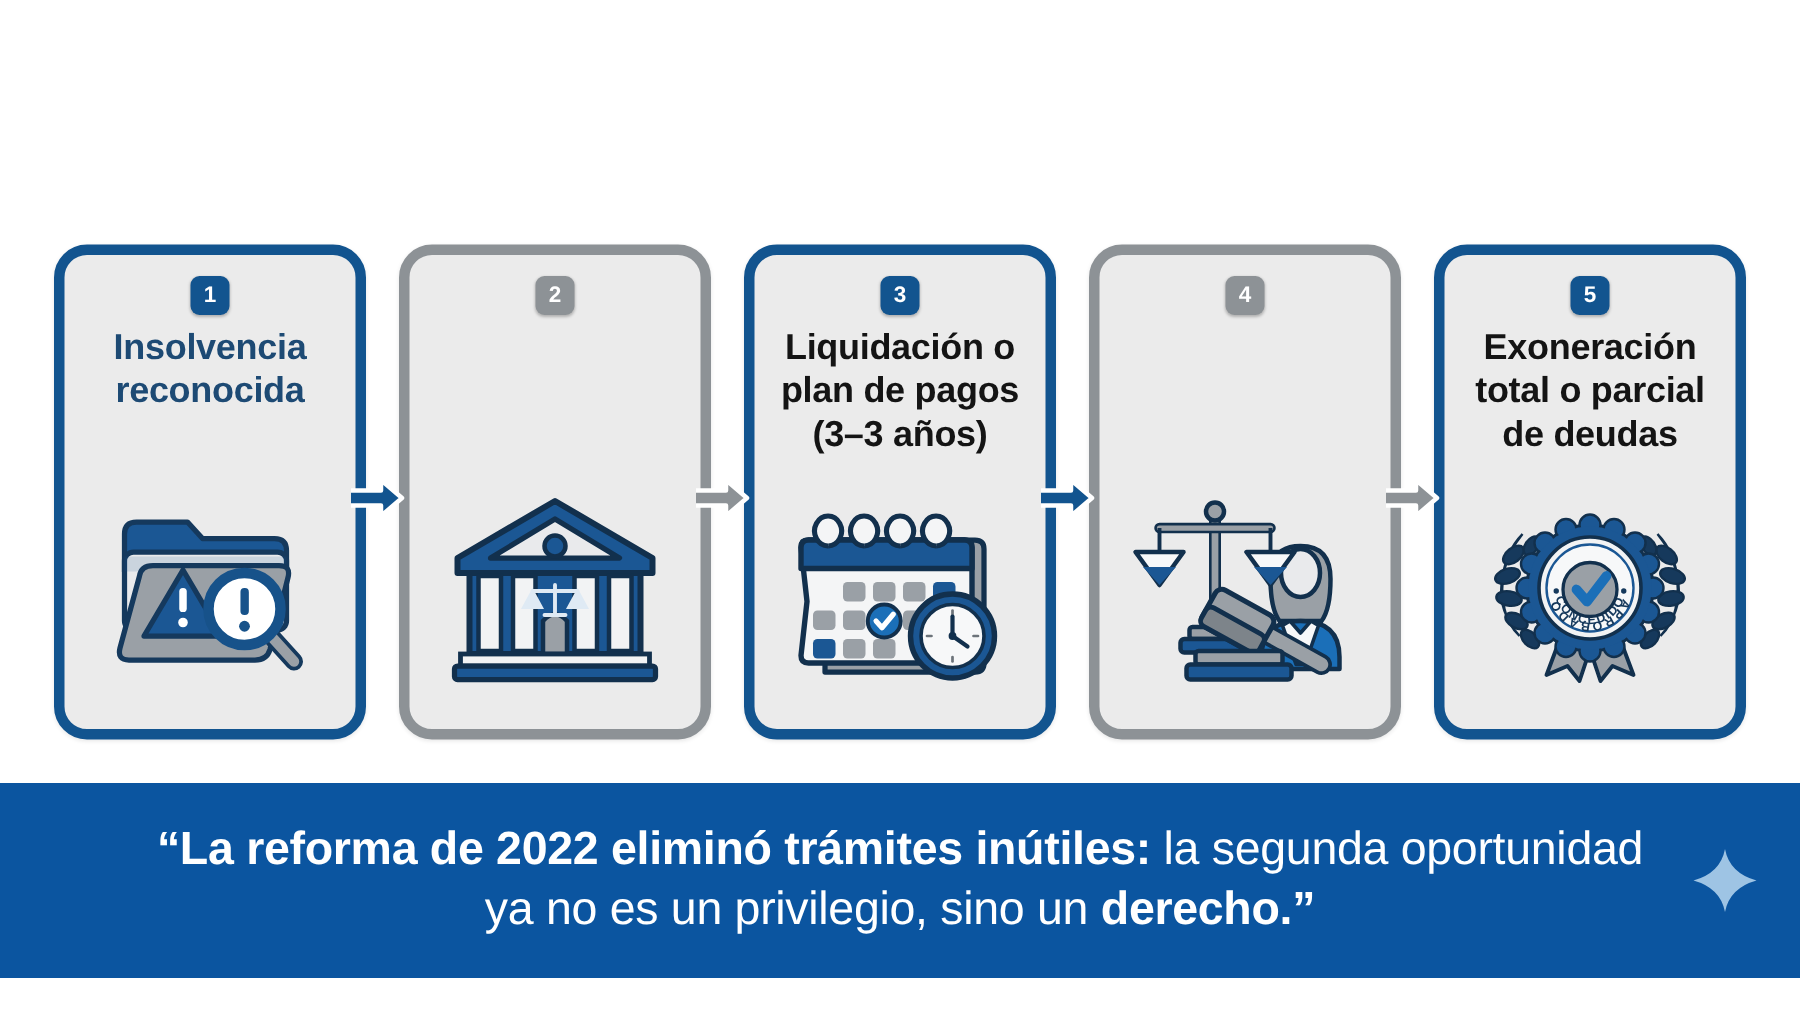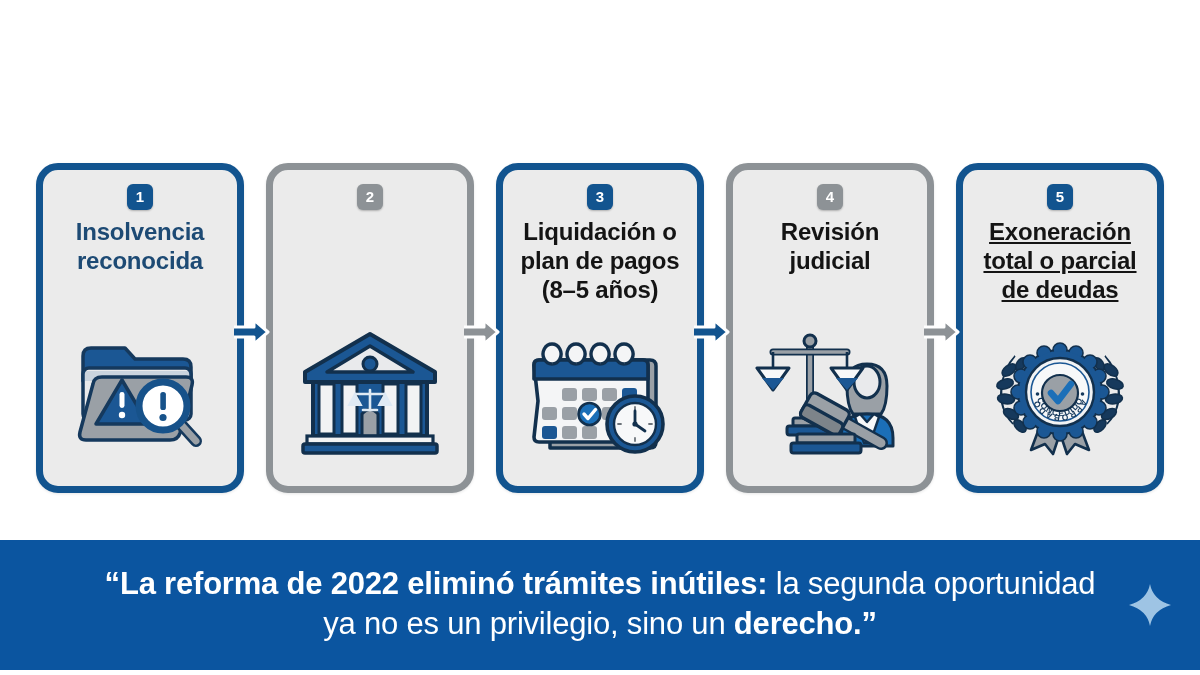--- a/index.html
+++ b/index.html
@@ -105,21 +105,21 @@
 
   #arrow-1 { left: 234px; }
   #arrow-2 { left: 464px; }
   #arrow-3 { left: 694px; }
   #arrow-4 { left: 924px; }
 
   
   #quote-banner {
     position: absolute;
     left: 0;
-    top: 540px;
+    top: 522px;
     width: 1200px;
     height: 130px;
     background: #0b55a0;
     display: flex;
     align-items: center;
     justify-content: center;
   }
 
   #quote-text {
     width: 1010px;
@@ -204,21 +204,21 @@
           </g>
 
           <rect x="12" y="110" width="126" height="8" fill="#f2f3f4" stroke="#12304d" stroke-width="3.2"></rect>
           <rect x="8" y="118" width="134" height="9" rx="2" fill="#1b5794" stroke="#12304d" stroke-width="3.5"></rect>
         </svg>
       </div>
     </div>
 
     <div class="step-card" style="border-color: rgb(18, 84, 143); background: rgb(235, 235, 235);">
       <div class="step-badge" style="background: rgb(18, 84, 143);">3</div>
-      <div class="step-title" style="color: rgb(20, 20, 20);">Liquidación o plan de pagos (8–5 años)</div>
+      <div class="step-title" style="color: rgb(20, 20, 20);">Liquidación o plan de pagos (3–3 años)</div>
       <div class="step-icon">
         <svg viewBox="0 0 150 132" width="150" height="132">
 
           <path d="M25 34 h100 q6 0 6 6 v76 q0 6-6 6 h-100 z" fill="#9aa0a6" stroke="#12304d" stroke-width="3.5" stroke-linejoin="round"></path>
 
           <path d="M14 34 h104 q5 0 5 5 v72 q0 5-5 5 h-104 q-5 0-5-5 l4-36 l-4-36 q0-5 5-5 z" fill="#f4f5f6" stroke="#12304d" stroke-width="3.6" stroke-linejoin="round"></path>
 
           <path d="M14 34 h104 q5 0 5 5 v14 h-114 v-14 q0-5 5-5 z" fill="#1b5794" stroke="#12304d" stroke-width="3.6" stroke-linejoin="round"></path>
 
           <g fill="none" stroke="#12304d" stroke-width="3.4">
@@ -254,21 +254,20 @@
           </g>
           <line x1="110" y1="98" x2="110" y2="85" stroke="#12304d" stroke-width="2.8" stroke-linecap="round"></line>
           <line x1="110" y1="98" x2="120" y2="105" stroke="#12304d" stroke-width="2.8" stroke-linecap="round"></line>
           <circle cx="110" cy="98" r="2.6" fill="#12304d"></circle>
         </svg>
       </div>
     </div>
 
     <div class="step-card gray" style="border-color: rgb(141, 146, 150); background: rgb(235, 235, 235);">
       <div class="step-badge gray" style="background: rgb(141, 146, 150);">4</div>
-      <div class="step-title" style="color: rgb(20, 20, 20);">Revisión judicial</div>
       <div class="step-icon">
         <svg viewBox="0 0 150 132" width="150" height="132">
 
           <g>
             <path d="M92 60 q0-22 20-22 q20 0 20 22 q0 20-6 28 h-28 q-6-8-6-28 z" fill="#9aa0a6" stroke="#12304d" stroke-width="3"></path>
             <ellipse cx="112" cy="56" rx="13" ry="16" fill="#e9eaec" stroke="#12304d" stroke-width="3"></ellipse>
             <path d="M86 112 q0-24 26-24 q26 0 26 24 v8 h-52 z" fill="#1b6fb8" stroke="#12304d" stroke-width="3" stroke-linejoin="round"></path>
             <path d="M105 88 l7 8 l7-8 l5 3 l-9 26 h-6 l-9-26 z" fill="#f7f8f9" stroke="#12304d" stroke-width="2.4" stroke-linejoin="round"></path>
           </g>
 
@@ -298,21 +297,21 @@
           </g>
 
           <rect x="42" y="108" width="58" height="9" rx="2" fill="#9aa0a6" stroke="#12304d" stroke-width="3"></rect>
           <rect x="36" y="117" width="70" height="10" rx="2.5" fill="#1b5794" stroke="#12304d" stroke-width="3"></rect>
         </svg>
       </div>
     </div>
 
     <div class="step-card" style="border-color: rgb(18, 84, 143); background: rgb(235, 235, 235);">
       <div class="step-badge" style="background: rgb(18, 84, 143);">5</div>
-      <div class="step-title" style="color: rgb(20, 20, 20); text-decoration: underline;">Exoneración total o parcial de deudas</div>
+      <div class="step-title" style="color: rgb(20, 20, 20);">Exoneración total o parcial de deudas</div>
       <div class="step-icon">
         <svg viewBox="0 0 150 132" width="150" height="132">
 
           <g fill="#16395c" stroke="#12304d" stroke-width="1.6">
             <path d="M30 30 q-18 22-12 50 q2 10 10 18 q-14-16-12-34 q2-22 14-34 z"></path>
             <ellipse cx="24" cy="44" rx="8" ry="4.6" transform="rotate(-38 24 44)"></ellipse>
             <ellipse cx="20" cy="58" rx="8.5" ry="4.8" transform="rotate(-18 20 58)"></ellipse>
             <ellipse cx="21" cy="73" rx="8.5" ry="4.8" transform="rotate(8 21 73)"></ellipse>
             <ellipse cx="26" cy="88" rx="8" ry="4.6" transform="rotate(28 26 88)"></ellipse>
             <ellipse cx="35" cy="100" rx="7.5" ry="4.4" transform="rotate(46 35 100)"></ellipse>

